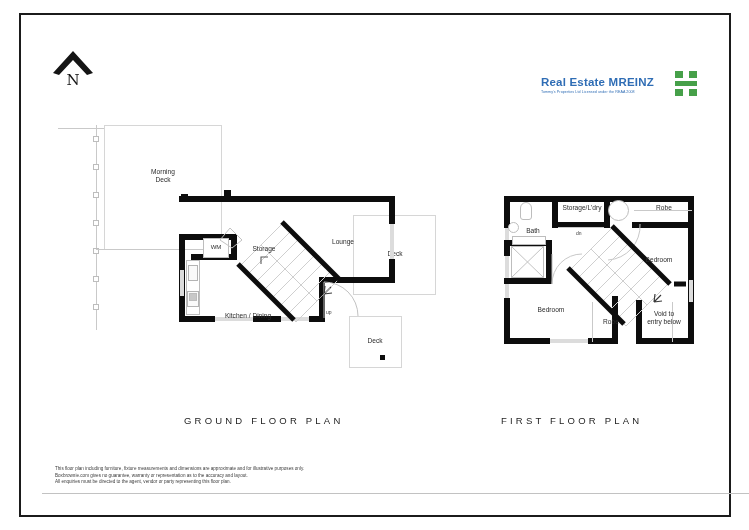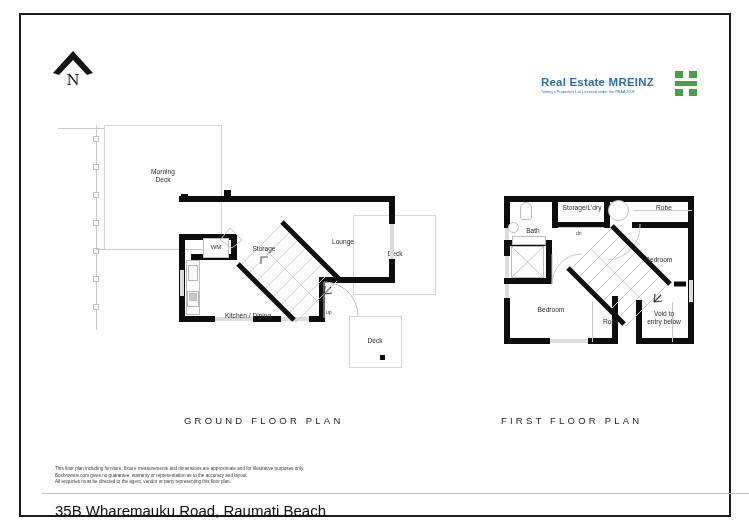--- a/index.html
+++ b/index.html
@@ -287,16 +287,15 @@
 
     <div class="plan-title" style="left:148px;top:305px;">GROUND FLOOR PLAN</div>
   </div>
 
   <div id="disc">
     <div>This floor plan including furniture, fixture measurements and dimensions are approximate and for illustrative purposes only.</div>
     <div>Boxbrownie.com gives no guarantee, warranty or representation as to the accuracy and layout.</div>
     <div>All enquiries must be directed to the agent, vendor or party representing this floor plan.</div>
   </div>
   <div id="divider"></div>
-  <div id="addr">35B Wharemauku Road, Raumati Beach</div>
 
  </div>
 </div>
 
 </body></html>

